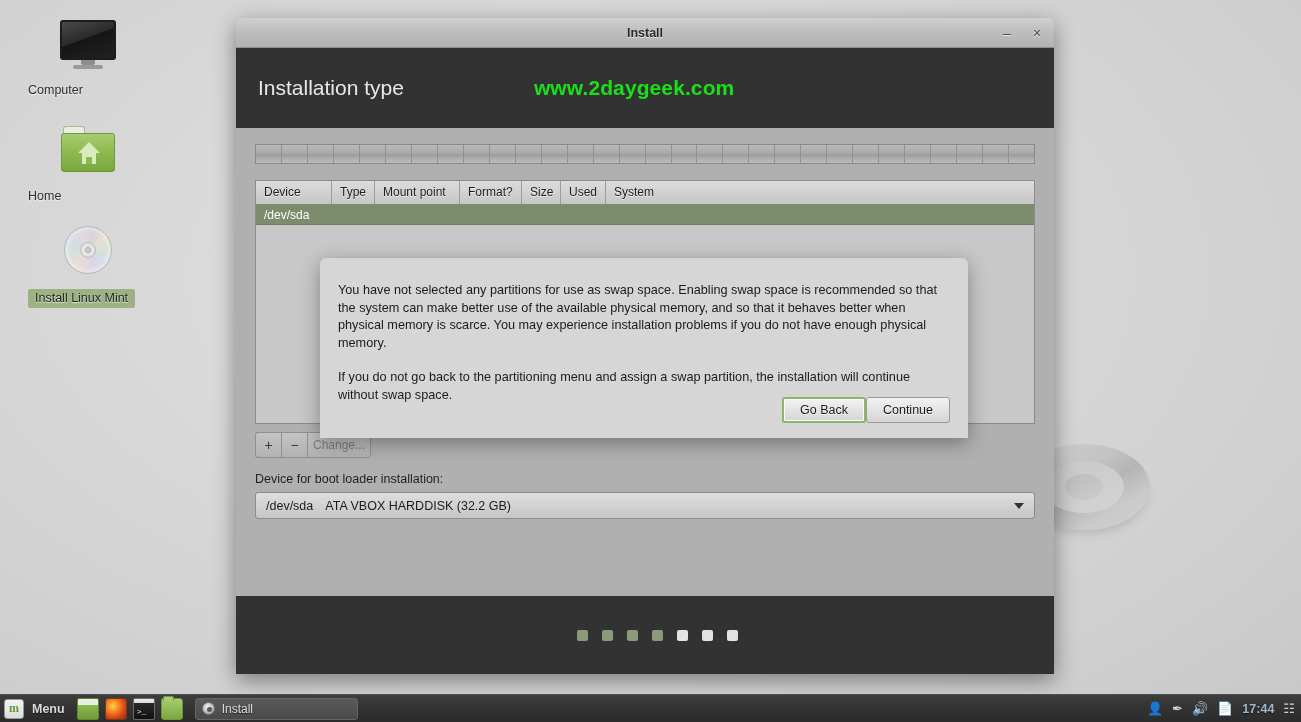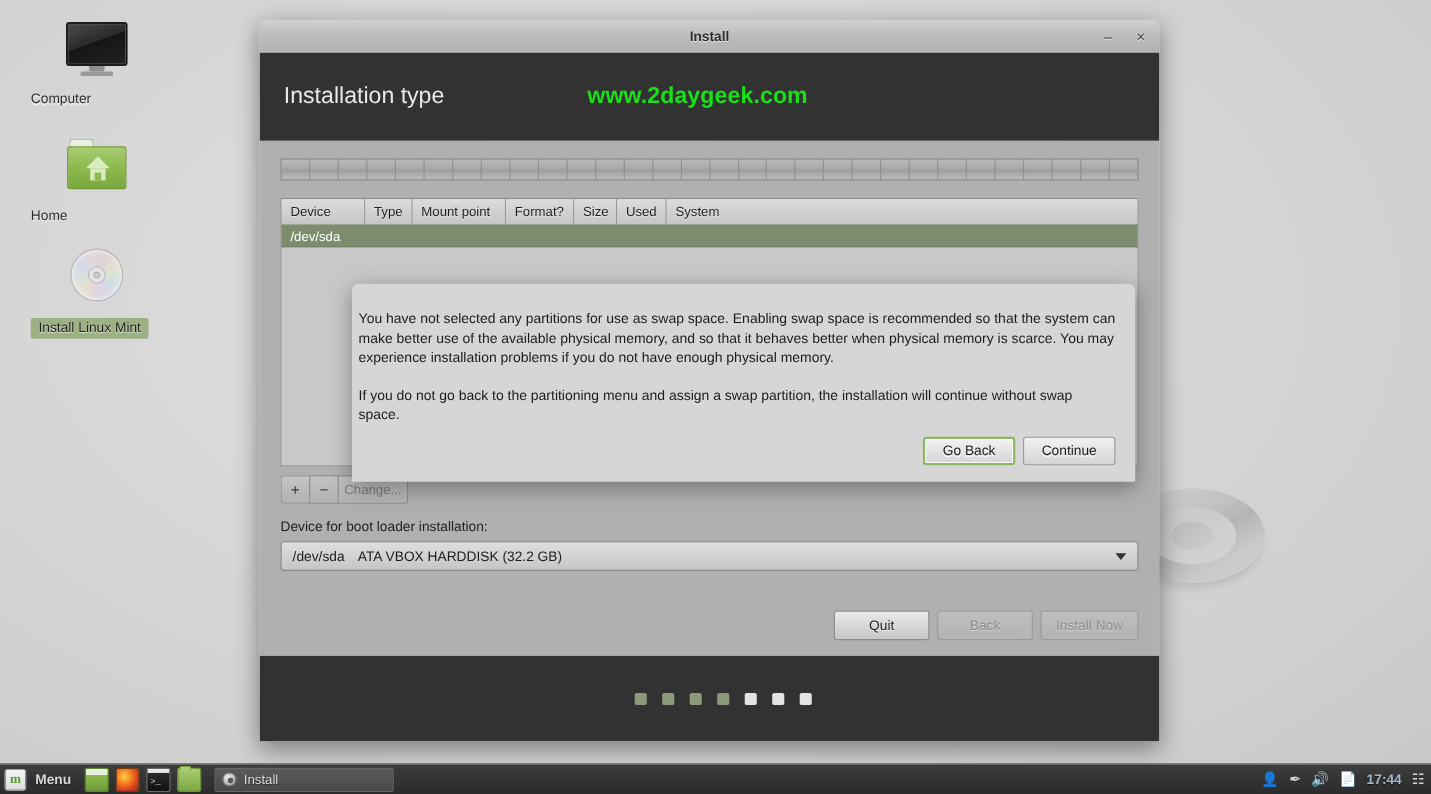--- a/index.html
+++ b/index.html
@@ -296,33 +296,33 @@
     display: flex; align-items: center;
     padding-left: 341px;
   }
   .dots { display: flex; gap: 14px; }
   .dot { width: 11px; height: 11px; border-radius: 2px; }
 
   
   #dialog {
     position: absolute;
     left: 320px; top: 258px;
-    width: 712px; height: 180px;
+    width: 648px; height: 180px;
     background: #d6d6d6;
     border-radius: 6px 6px 0 0;
     box-shadow: 0 5px 20px rgba(0,0,0,.35);
-    padding: 24px 18px 0 6px;
+    padding: 24px 18px 0 18px;
   }
   #dialog p {
     font-size: 12.7px; color: #1b1b1b; line-height: 17.5px;
   }
   #dialog p.second { margin-top: 17px; }
   .dlgbtns {
     position: absolute; right: 18px; bottom: 15px;
-    display: flex; gap: 7px;
+    display: flex; 
   }
   .dlgbtn {
     width: 84px; height: 26px;
     background: linear-gradient(180deg,#f2f2f2,#d5d5d5);
     border: 1px solid #9a9a9a; border-radius: 3px;
     font-size: 12.5px; color: #1a1a1a;
     display: flex; align-items: center; justify-content: center;
     cursor: pointer;
     text-shadow: 0 1px 0 rgba(255,255,255,.8);
   }
@@ -530,25 +530,20 @@
       </div>
 
       <div class="bootlabel">Device for boot loader installation:</div>
 
       <div class="combo">
         <span class="dev">/dev/sda</span>
         <span>ATA VBOX HARDDISK (32.2 GB)</span>
         <span class="arrow"></span>
       </div>
 
-      <div class="navrow">
-        <div class="navbtn">Quit</div>
-        <div class="navbtn disabled">Back</div>
-        <div class="navbtn disabled" style="width:89px">Install Now</div>
-      </div>
 
     </div>
 
     <div class="wfooter">
       <div class="dots">
         <span class="dot" style="background: rgb(139, 154, 123);"></span>
         <span class="dot" style="background: rgb(139, 154, 123);"></span>
         <span class="dot" style="background: rgb(139, 154, 123);"></span>
         <span class="dot" style="background: rgb(139, 154, 123);"></span>
         <span class="dot" style="background: rgb(227, 227, 227);"></span>

